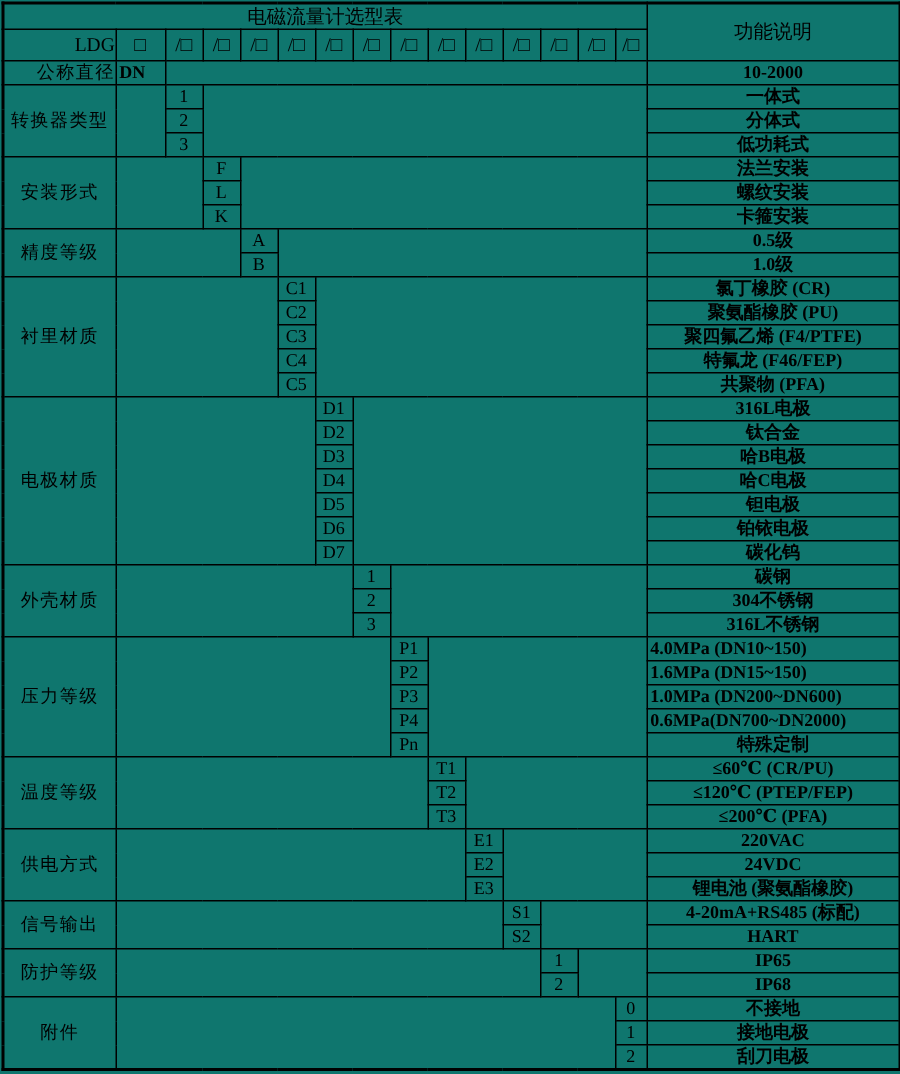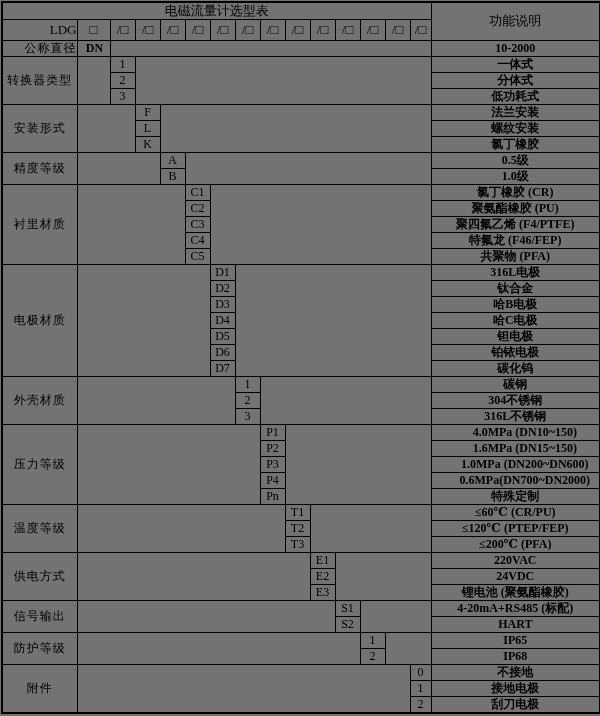--- a/index.html
+++ b/index.html
@@ -1,29 +1,29 @@
 <!DOCTYPE html>
 <html><head>
 <meta charset="utf-8">
 <style>
   html,body{margin:0;padding:0;background:#fff;}
-  #page{width:600px;height:716px;background:#737373;box-sizing:border-box;padding:1px 0 0 1px;}
+  #page{width:600px;height:716px;background:#0f766e;box-sizing:border-box;padding:1px 0 0 1px;}
   table{border-collapse:collapse;table-layout:fixed;width:598px;border:2px solid #000;}
   td{border:1px solid #000;padding:0;margin:0;height:15px;overflow:hidden;white-space:nowrap;
      vertical-align:middle;text-align:center;color:#000;
      font-family:"Liberation Serif","DejaVu Serif",serif;font-size:12px;line-height:1.1;}
   td.title{height:16px;font-size:13px;}
   td.fnhead{font-size:13px;margin-top:38px;}
   #code-row td{height:20px;font-size:13px;}
   td.cat{font-size:12px;letter-spacing:1px;}
   td.cat-left{text-align:right;padding-left:2px;}
   td.code{font-size:12px;}
-  td.dn{text-align:center;padding-left:2px;font-weight:bold;}
+  td.dn{text-align:left;padding-left:2px;font-weight:bold;}
   td.desc{font-size:12px;font-weight:bold;}
-  td.left{text-align:center;padding-left:19px;}
+  td.left{text-align:left;padding-left:2px;}
 </style>
 </head>
 <body>
 
 <div id="page">
   <table>
     <colgroup>
       <col style="width:75px">
       <col style="width:33px">
       <col style="width:25px">
@@ -90,21 +90,21 @@
           <td class="code">F</td>
           <td colspan="11" rowspan="3"></td>
           <td class="desc">法兰安装</td>
         </tr>
         <tr>
           <td class="code">L</td>
           <td class="desc">螺纹安装</td>
         </tr>
         <tr>
           <td class="code">K</td>
-          <td class="desc">氯丁橡胶</td>
+          <td class="desc">卡箍安装</td>
         </tr>
         <tr>
           <td class="cat" rowspan="2">精度等级</td>
           <td colspan="3" rowspan="2"></td>
           <td class="code">A</td>
           <td colspan="10" rowspan="2"></td>
           <td class="desc">0.5级</td>
         </tr>
         <tr>
           <td class="code">B</td>

